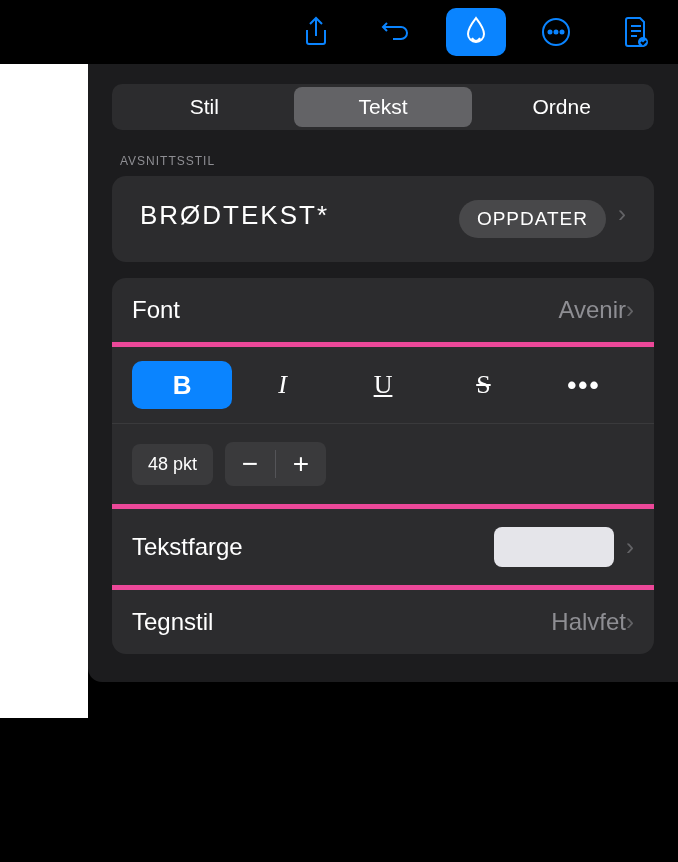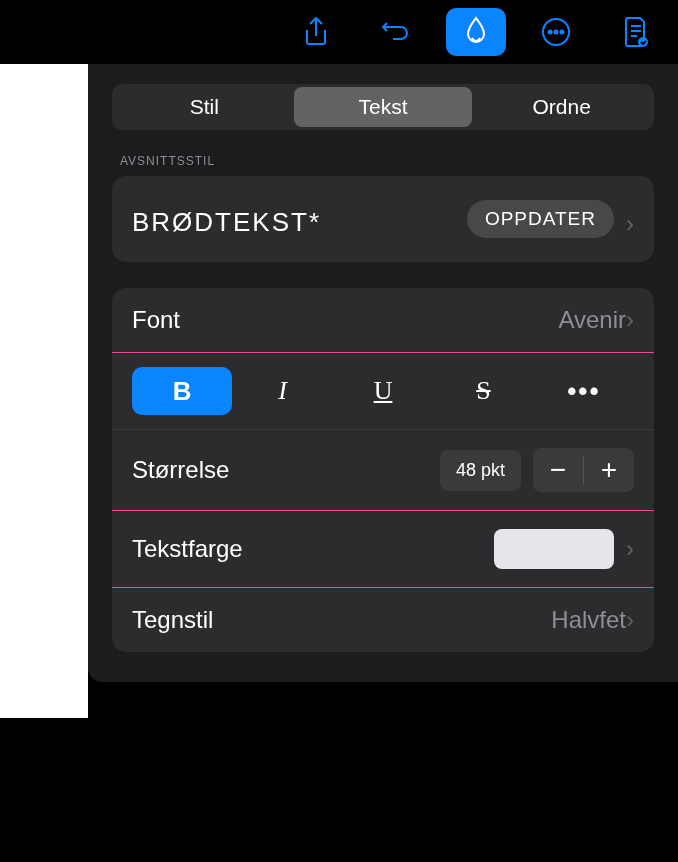--- a/index.html
+++ b/index.html
@@ -79,24 +79,24 @@
       color: #8e8e93;
       font-size: 12px;
       letter-spacing: 1px;
       text-transform: uppercase;
       margin-bottom: 8px;
       padding-left: 8px;
     }
     .style-card {
       background: #2c2c2e;
       border-radius: 14px;
-      padding: 24px 20px;
-      display: flex;
-      align-items: flex-end;
-      margin-bottom: 26px;
+      padding: 24px 28px;
+      display: flex;
+      align-items: flex-start;
+      margin-bottom: 16px;
     }
     .style-name {
       color: #fff;
       font-size: 26px;
       letter-spacing: 2px;
       flex: 1;
     }
     .update-btn {
       background: #48484a;
       color: #fff;
@@ -112,21 +112,21 @@
     }
     .font-card {
       background: #2c2c2e;
       border-radius: 14px;
       overflow: hidden;
     }
     .font-row {
       display: flex;
       align-items: center;
       padding: 18px 20px;
-      border-bottom: 1px solid #ec4899;
+      border-bottom: 5px solid #ec4899;
     }
     .font-row:last-child { border-bottom: none; }
     .row-label {
       color: #fff;
       font-size: 24px;
       flex: 1;
     }
     .row-value {
       color: #8e8e93;
       font-size: 24px;
@@ -272,21 +272,20 @@
 
       <div class="format-row">
         <div class="fmt-btn bold active">B</div>
         <div class="fmt-btn italic">I</div>
         <div class="fmt-btn underline">U</div>
         <div class="fmt-btn strike">S</div>
         <div class="fmt-btn fmt-more">•••</div>
       </div>
 
       <div class="font-row">
-        <div class="row-label">Størrelse</div>
         <div class="size-value">48 pkt</div>
         <div class="stepper">
           <div class="stepper-btn">−</div>
           <div class="stepper-divider"></div>
           <div class="stepper-btn">+</div>
         </div>
       </div>
 
       <div class="font-row">
         <div class="row-label">Tekstfarge</div>

